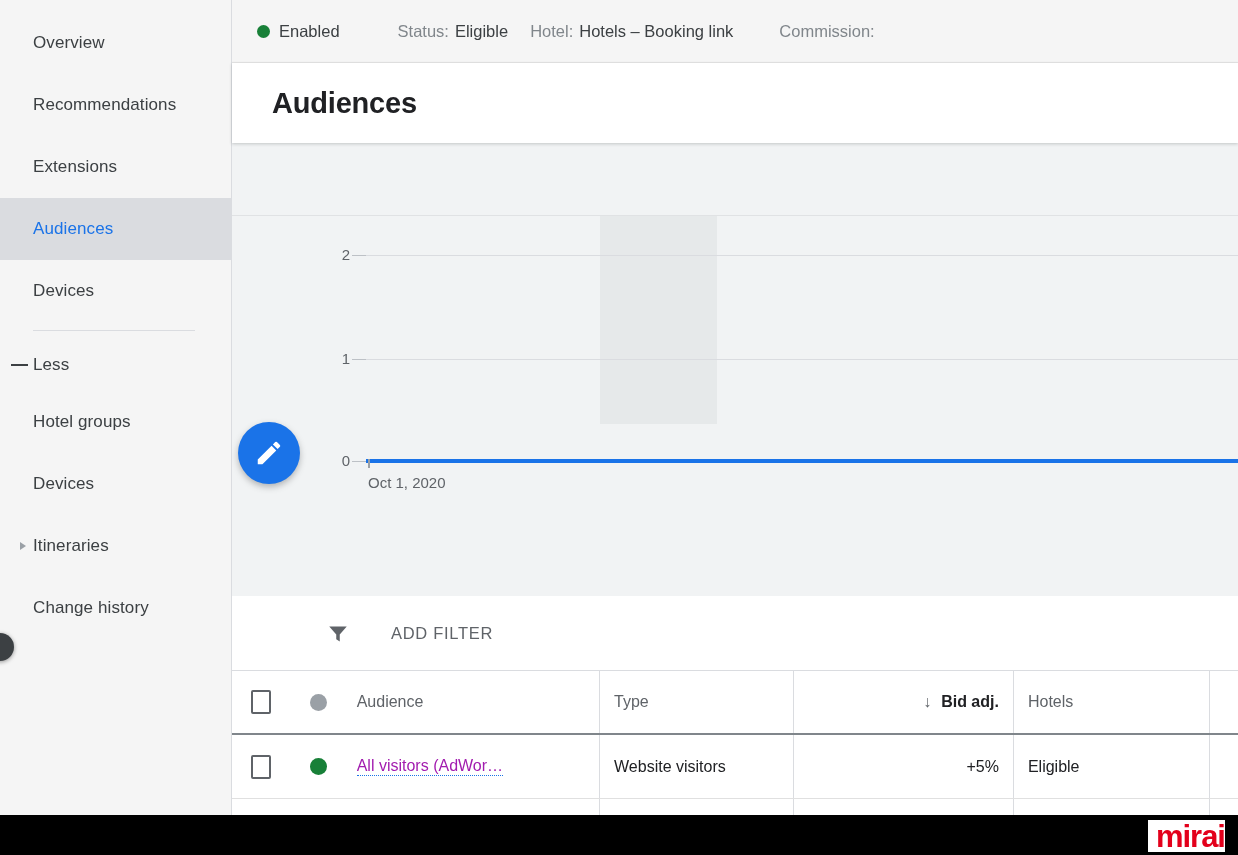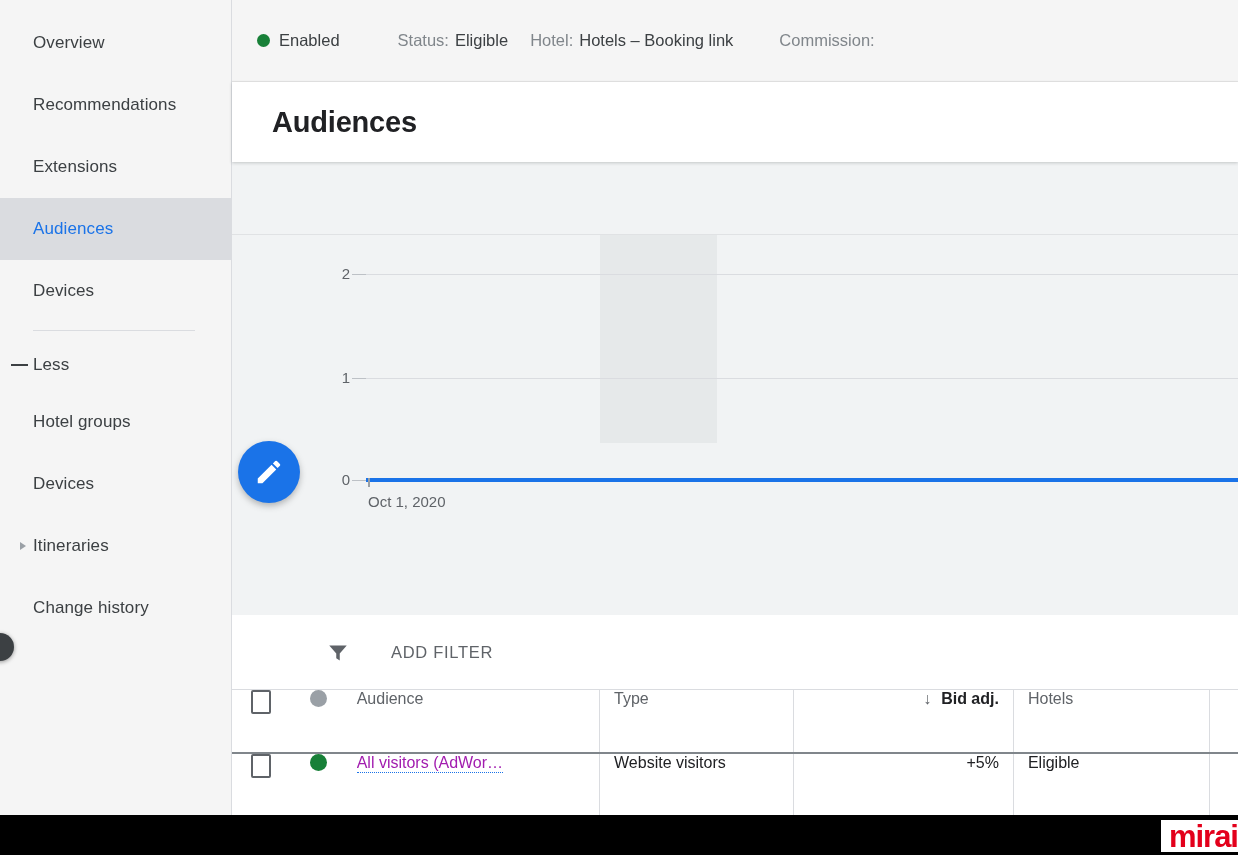--- a/index.html
+++ b/index.html
@@ -89,21 +89,21 @@
 
   
   .main {
     flex: 1 1 auto;
     position: relative;
     background: #ffffff;
     min-width: 0;
   }
 
   .statusbar {
-    height: 82px;
+    height: 63px;
     background: #f5f5f5;
     display: flex;
     align-items: center;
     padding-left: 25px;
     box-sizing: border-box;
     font-size: 16.5px;
     color: #3c4043;
     white-space: nowrap;
     border-bottom: 1px solid #e6e6e6;
   }
@@ -251,21 +251,21 @@
   .trow {
     display: flex;
     align-items: stretch;
     height: 64px;
     box-sizing: border-box;
   }
   .trow.header { border-bottom: 2px solid #80868b; }
   .trow.data { border-bottom: 1px solid #e0e0e0; }
   .cell {
     display: flex;
-    align-items: flex-start;
+    align-items: center;
     box-sizing: border-box;
     font-size: 16px;
     color: #202124;
     border-right: 1px solid #dadce0;
     padding: 0 14px;
   }
   .cell.h { color: #5f6368; }
   .c-check { width: 59px; justify-content: center; border-right: none; padding: 0; }
   .c-dot   { width: 57px; justify-content: center; border-right: none; padding: 0; }
   .c-aud   { width: 256px; padding-left: 10px; }
@@ -298,21 +298,21 @@
   
   .blackbar {
     position: absolute;
     left: 0; top: 815px;
     width: 1238px;
     height: 40px;
     background: #000000;
   }
   .logo-plate {
     position: absolute;
-    right: 0;
+    right: 13px;
     top: 820px;
     height: 32px;
     background: #ffffff;
     padding: 0 0 0 8px;
     display: flex;
     align-items: center;
     overflow: hidden;
   }
   .logo-text {
     font-size: 31px;

